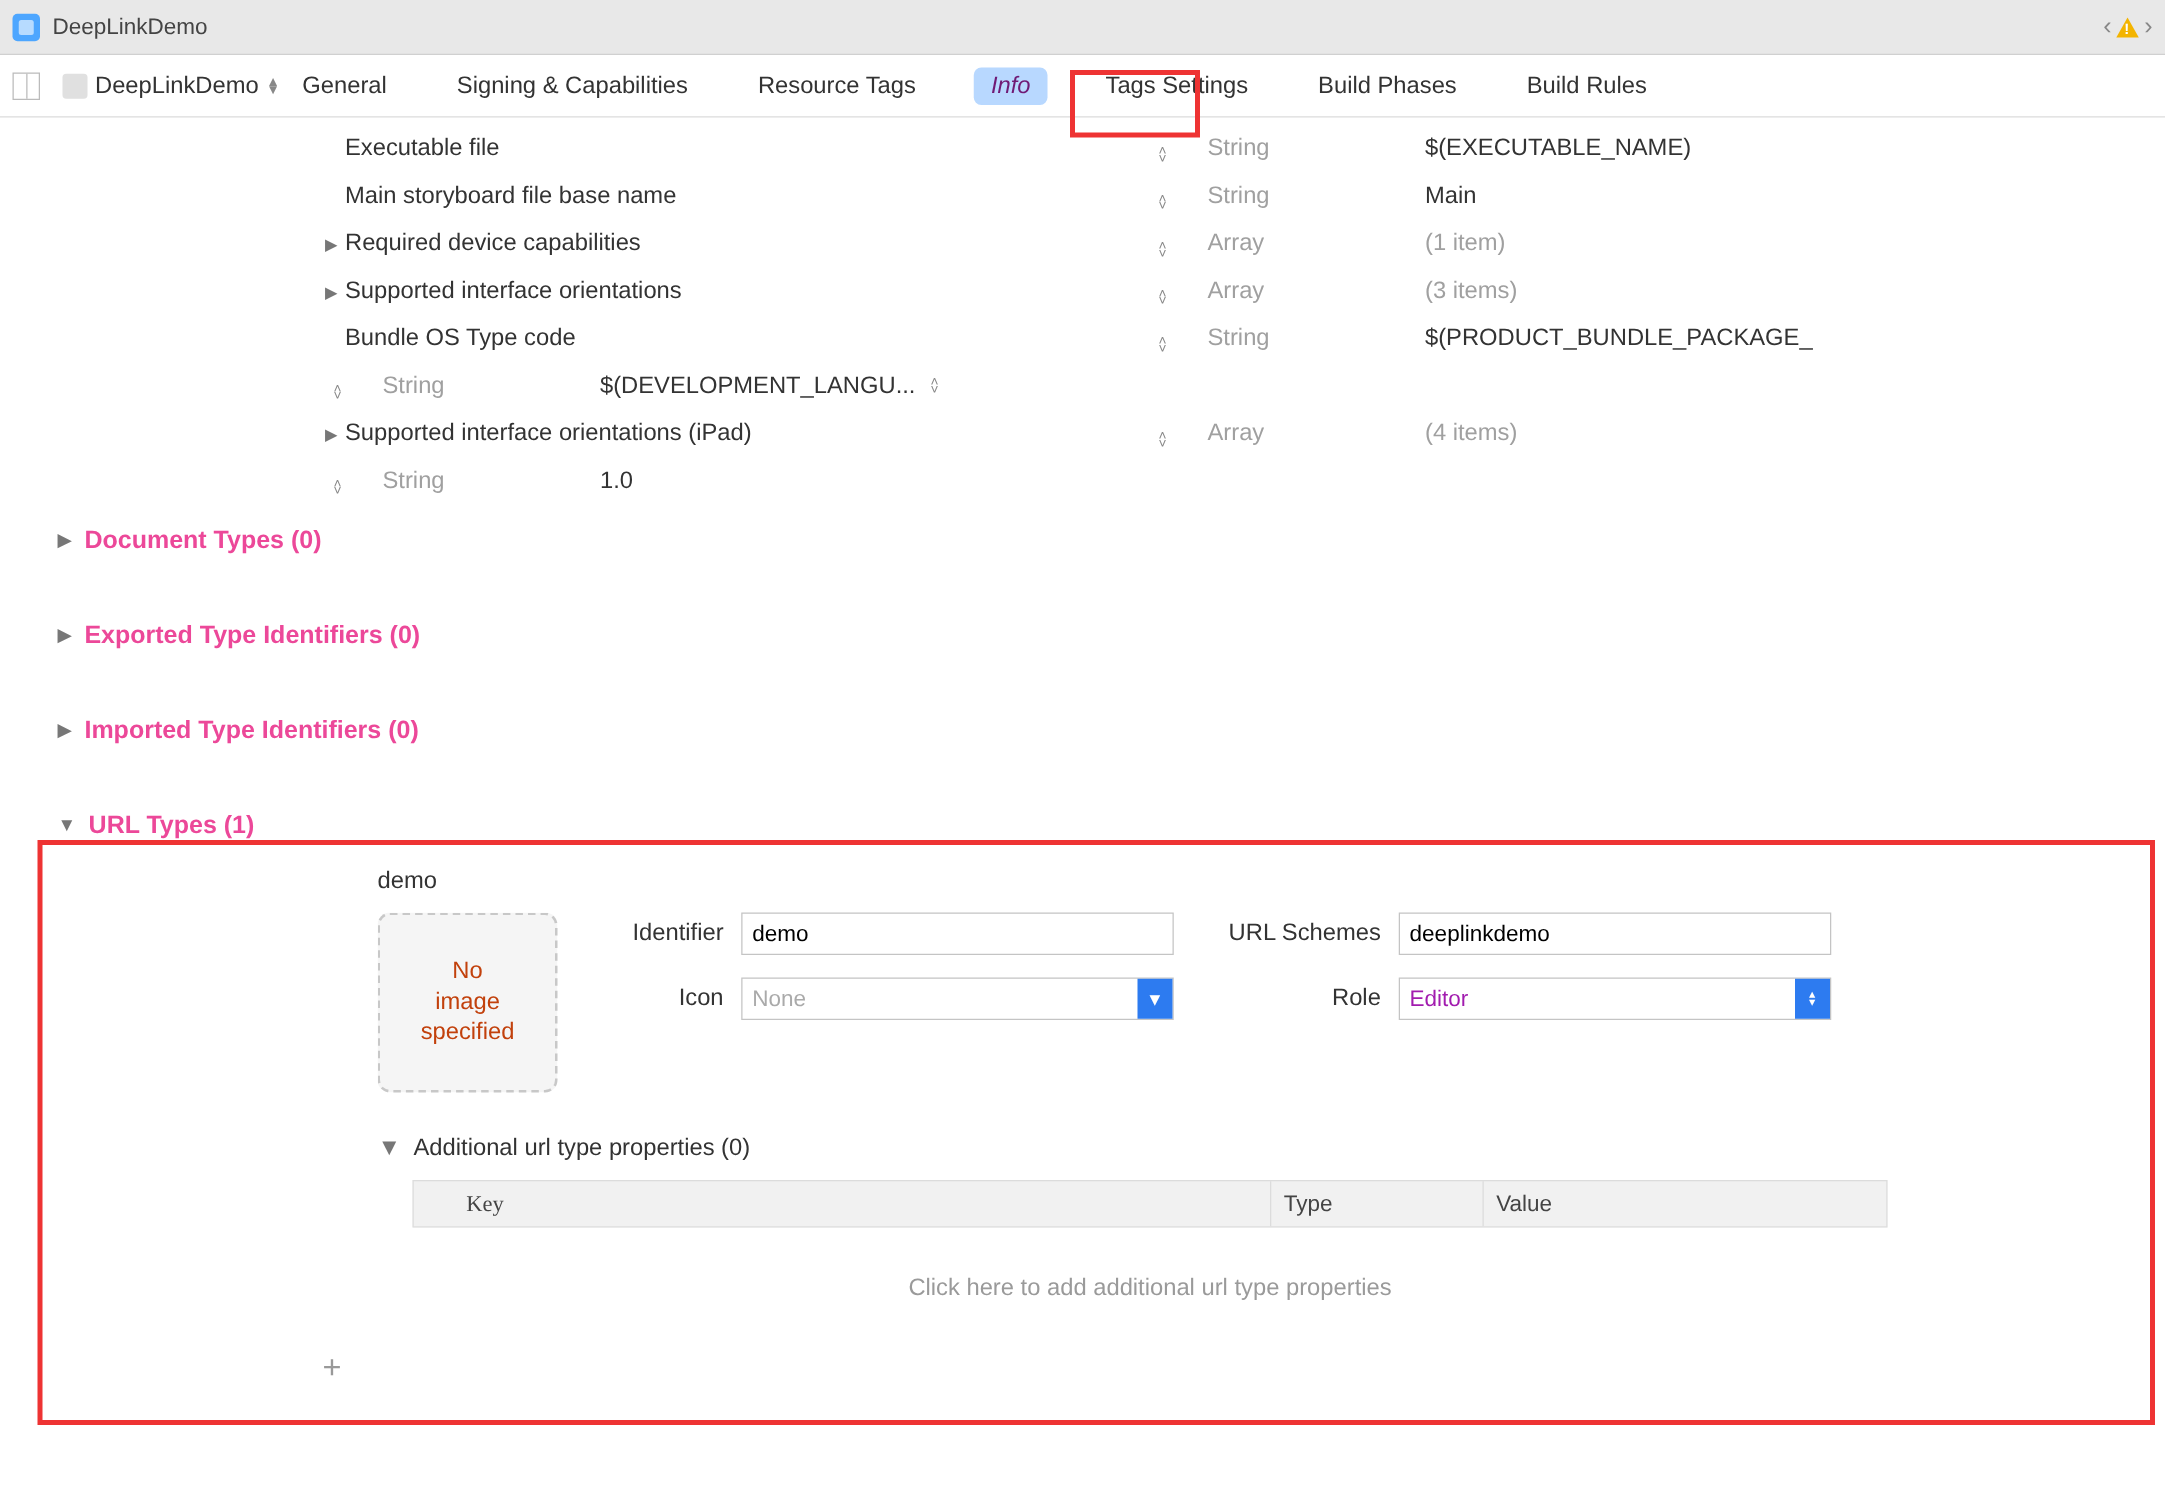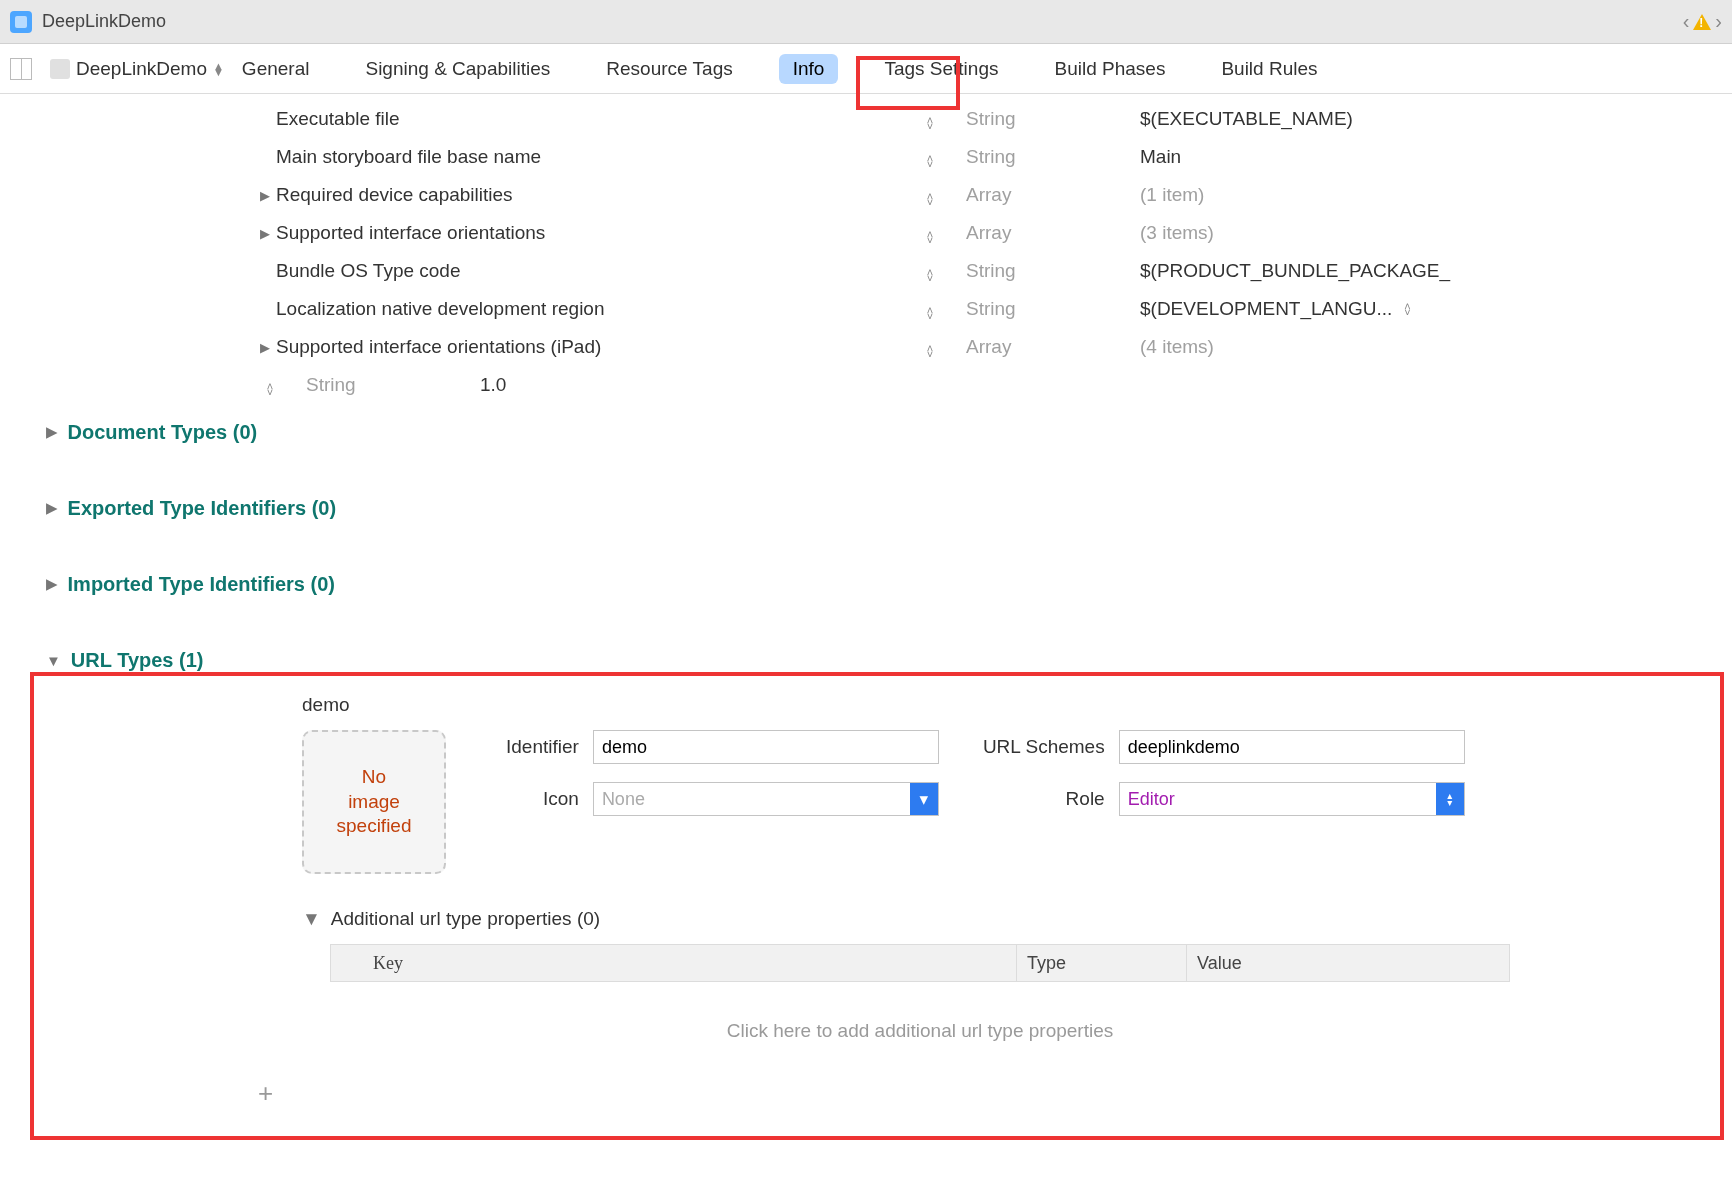--- a/index.html
+++ b/index.html
@@ -69,23 +69,24 @@
     width:20px;height:20px;background:#e0e0e0;border-radius:3px;
   }
   .updn-caret{
     display:inline-flex;flex-direction:column;line-height:6px;font-size:11px;color:#888;
   }
   .tabbar .tabs { display:flex; align-items:center; gap:36px; margin-left:8px;}
   .tabbar .tab { font-size:19px; color:#333; padding:6px 10px; cursor:pointer;}
   .tabbar .tab.first { padding-left:0;}
   .tabbar .tab.active {
     background:#b8d8ff;
-    color:#000000;
+    color:#701a75;
     border-radius:6px;
     padding:4px 14px;
+    font-style:italic;
   }
   .info-highlight {
     position:absolute;
     border:4px solid #e33;
     pointer-events:none;
   }
   .highlight-info { left:856px; top:56px; width:104px; height:54px; }
   .highlight-url { left:30px; top:672px; width:1694px; height:468px; }
 
   .content { padding-top:6px; }
@@ -105,21 +106,21 @@
   .plist-row .value { font-size:19px; color:#333; display:flex;align-items:center; gap:12px;}
   .plist-row .value.dim { color:#a0a0a0; }
 
   .section-row {
     display:flex;align-items:center;
     height:56px;
     padding-left:46px;
     gap:10px;
   }
   .section-row .tri { color:#777; font-size:15px;}
-  .section-row .title { font-size:20px;font-weight:600;color:#0f766e;}
+  .section-row .title { font-size:20px;font-weight:600;color:#ec4899;}
 
   .urltype-body { padding-left:258px; padding-top:6px;margin-left:44px;}
   .demo-label { font-size:19px; color:#333; margin-bottom:14px;}
   .urltype-flex { display:flex; gap:60px; align-items:flex-start;}
   .img-well {
     width:144px;height:144px;
     border:2px dashed #c8c8c8;
     border-radius:10px;
     background:#f5f5f5;
     display:flex;align-items:center;justify-content:center;
@@ -269,21 +270,20 @@
       <div class="plist-row">
         <span class="key"><span class="tri"></span>Bundle OS Type code</span>
         <span class="stepper"><span class="updn-caret">
             <span>˄</span>
             <span>˅</span>
           </span></span>
         <span class="type">String</span>
         <span class="value">$(PRODUCT_BUNDLE_PACKAGE_</span>
       </div>
       <div class="plist-row">
-        <span class="key"><span class="tri"></span>Localization native development region</span>
         <span class="stepper"><span class="updn-caret">
             <span>˄</span>
             <span>˅</span>
           </span></span>
         <span class="type">String</span>
         <span class="value">$(DEVELOPMENT_LANGU...<span class="updn-caret" style="color:#888;">
             <span>˄</span>
             <span>˅</span>
           </span></span>
       </div>

